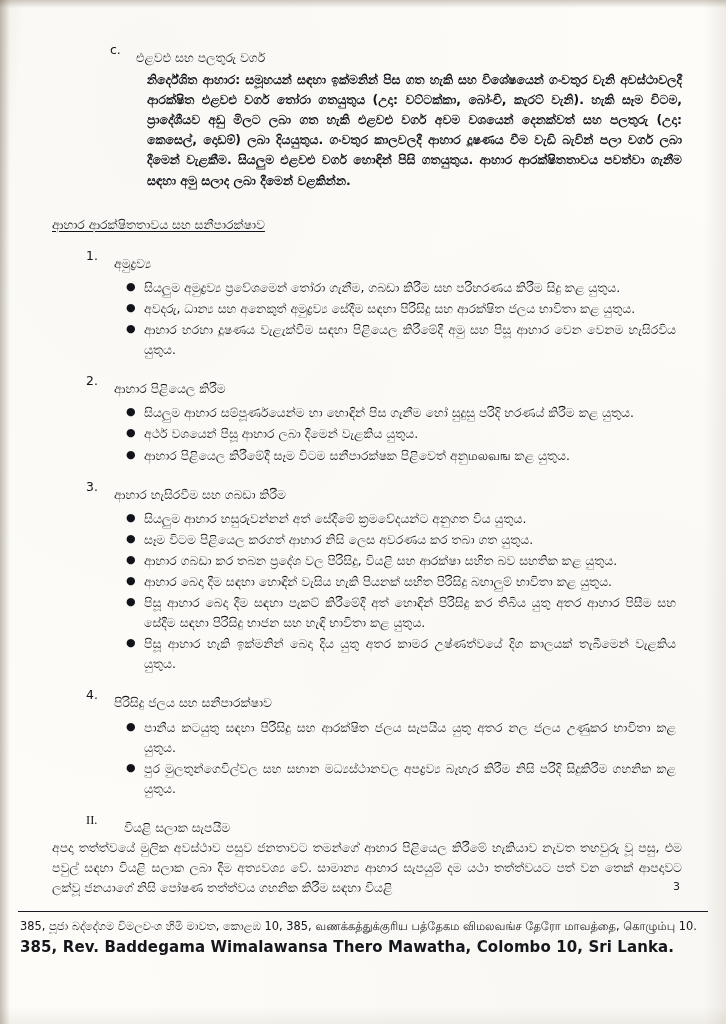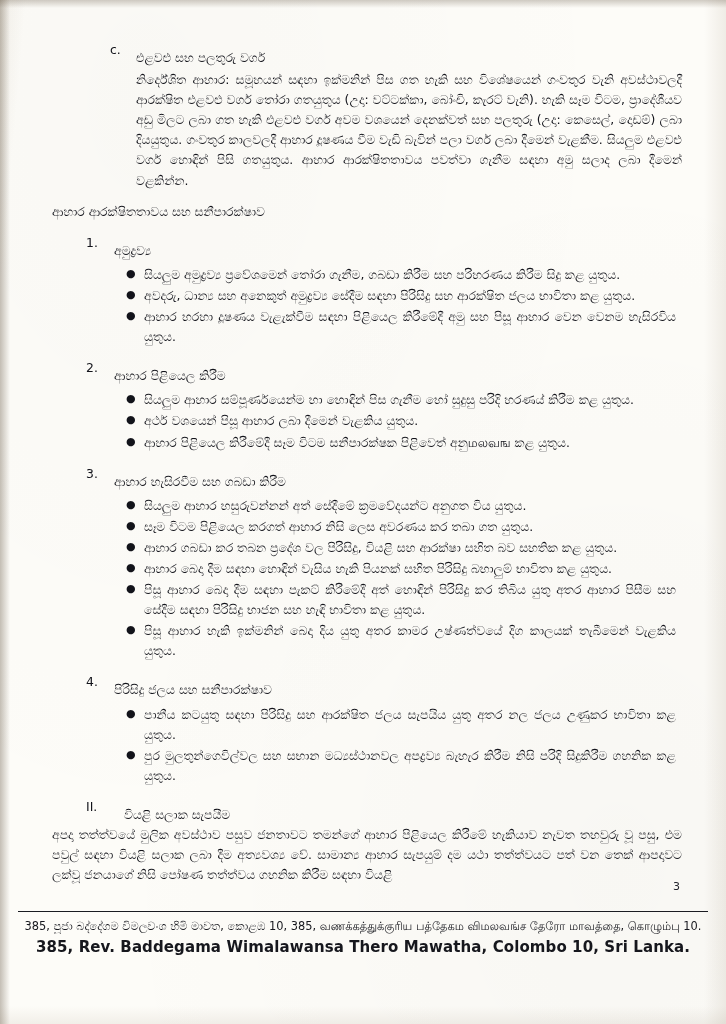--- a/index.html
+++ b/index.html
@@ -55,43 +55,45 @@
     text-align: justify;
     margin-top: 8px;
   }
 
   
   .sec-c {
     margin-left: 58px;
   }
   .sec-c .marker { width: 26px; }
   .sec-c-body {
-    margin-left: 26px;
+    margin-left: 37px;
     text-align: justify;
     margin-top: 2px;
+    font-weight: bold;
   }
 
   .heading-underline {
-    margin-top: 11px;
+    margin-top: 24px;
+    text-decoration: underline;
     text-underline-offset: 2px;
     display: inline-block;
   }
   .para {
     text-align: justify;
     margin-top: 3px;
   }
 
   
   .num-block { margin-top: 11px; }
   .num-row {
     display: flex;
     margin-left: 34px;
   }
   .num-row .marker { width: 28px; }
-  .num-row.roman .marker { width: 38px; }
+  .num-row.roman .marker { width: 38px; font-family: Liberation Serif, serif; }
 
   .bullets {
     margin: 4px 0 0 0;
     padding: 0;
     list-style: none;
   }
   .bullets li {
     display: flex;
     margin-left: 74px;
     margin-bottom: 1px;
@@ -124,21 +126,21 @@
     left: 18px;
     right: 18px;
     top: 911px;
     border-top: 1.6px solid #1b1c22;
   }
   .footer {
     position: absolute;
     left: 20px;
     right: 20px;
     top: 918px;
-    text-align: center;
+    text-align: left;
     font-size: 11.4px;
     color: #16171d;
     line-height: 1.55;
   }
   .footer .line2 {
     font-weight: bold;
     font-size: 15px;
     letter-spacing: 0.1px;
   }
   .edge-shadow-left{

